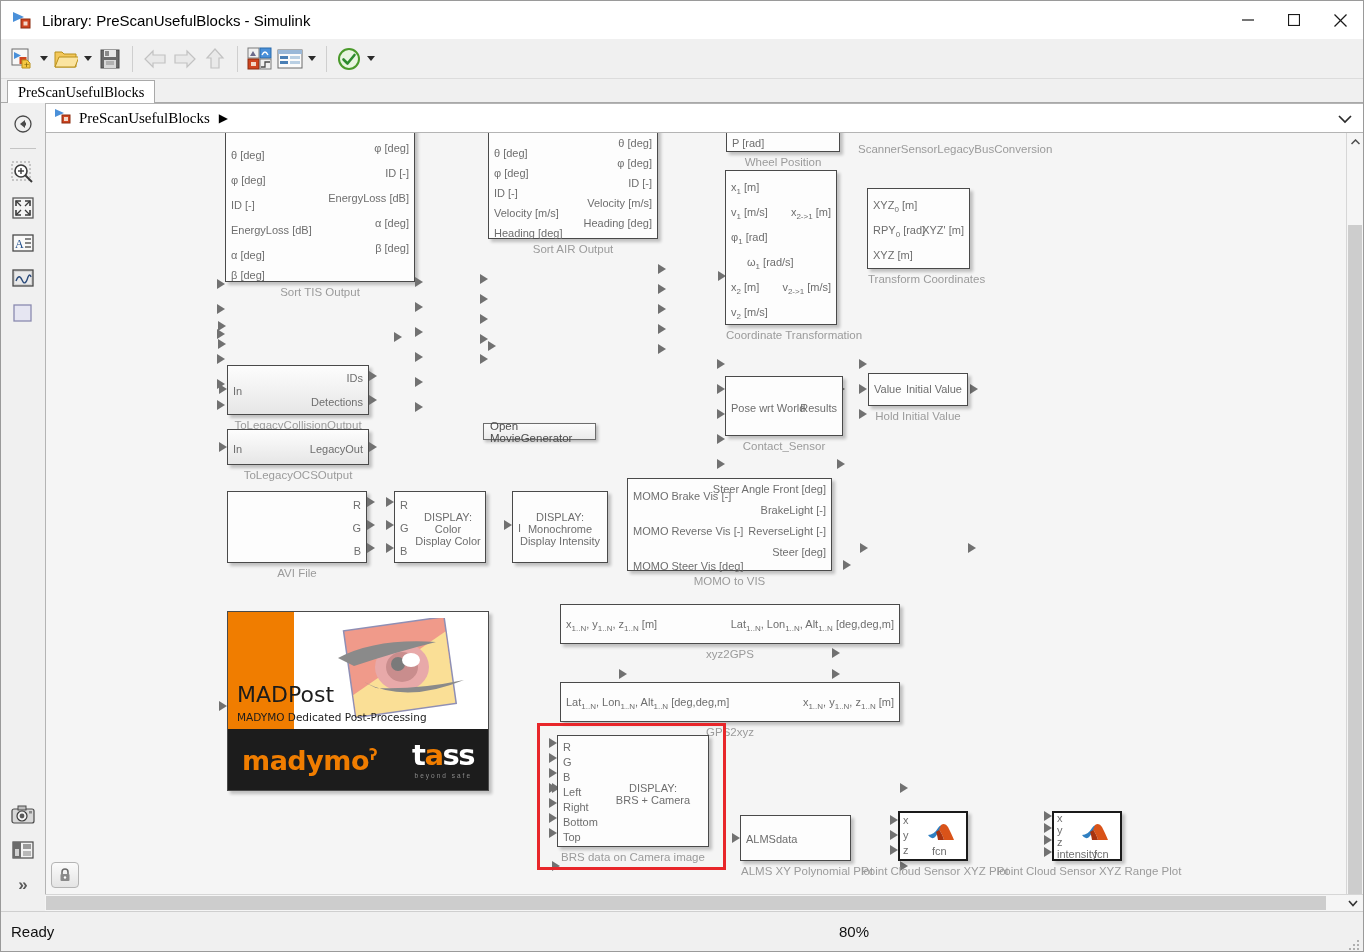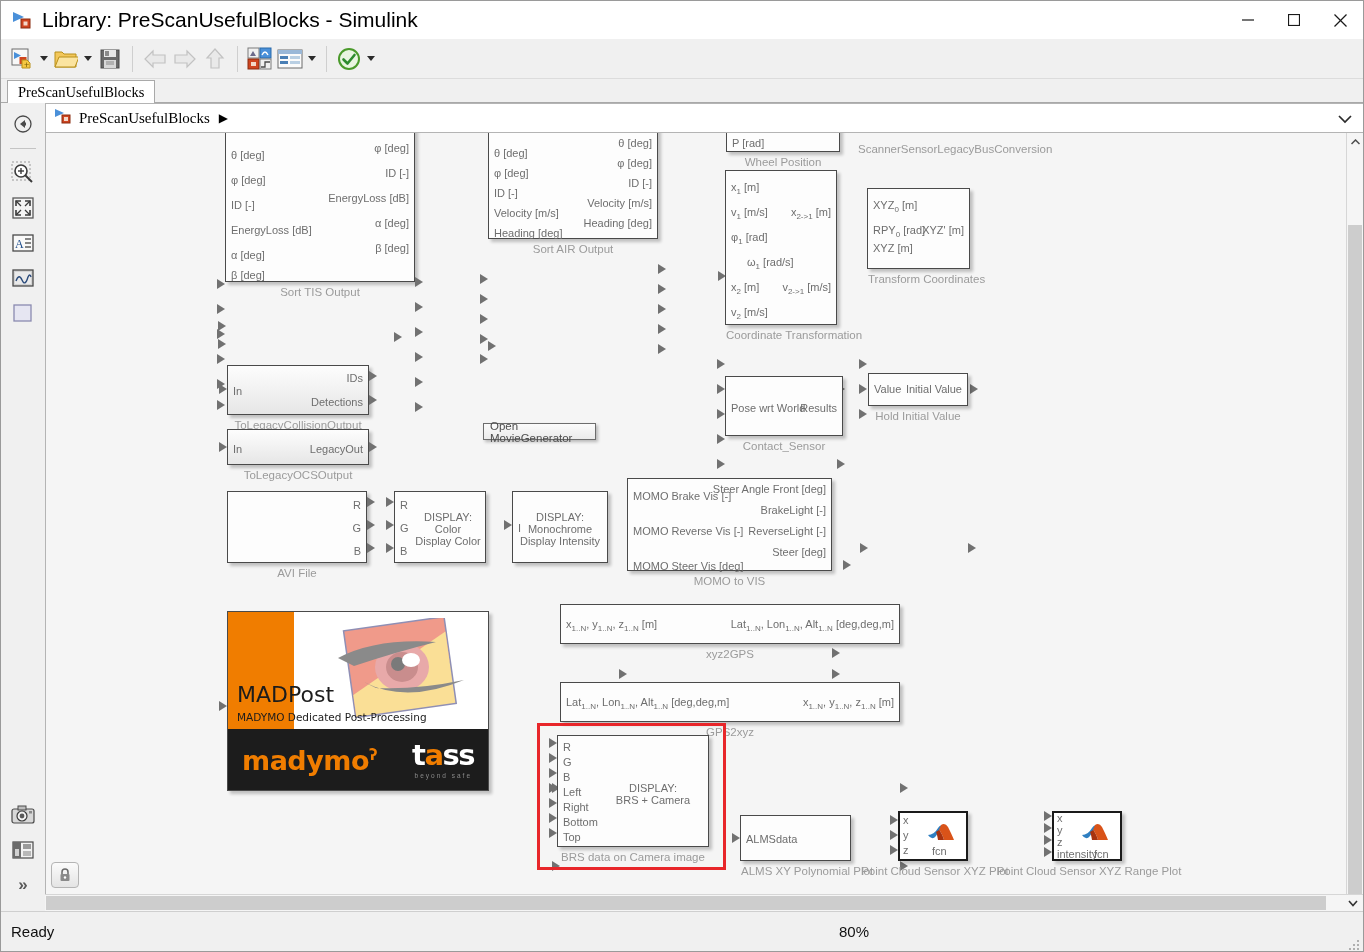--- a/index.html
+++ b/index.html
@@ -17,21 +17,21 @@
   }
 
   
   .titlebar {
     height: 38px; background: #ffffff;
     display: flex; align-items: center;
     flex: 0 0 auto; position: relative;
   }
   .titlebar .app-icon { margin-left: 10px; width: 22px; height: 20px; position: relative; }
   .title-text {
-    font-size: 21px; color: #000; margin-left: 9px;
+    font-size: 15px; color: #000; margin-left: 9px;
     font-family: "Liberation Sans", sans-serif;
   }
   .winbtns { position: absolute; right: 0; top: 0; height: 38px; display: flex; }
   .winbtn {
     width: 46px; height: 38px; display: flex; align-items: center; justify-content: center;
     font-size: 15px; color: #1a1a1a; background: #fff;
   }
 
   
   .menubar {
@@ -504,21 +504,21 @@
           <span class="pin" style="left:671px; top:276px;"></span>
           <span class="pin" style="left:671px; top:301px;"></span>
           <span class="pin" style="left:671px; top:326px;"></span>
           <span class="pin" style="left:671px; top:351px;"></span>
           <span class="pin" style="left:791px; top:251px;"></span>
           <span class="pin" style="left:791px; top:326px;"></span>
 
           <div class="blk" style="left:821px; top:55px; width:103px; height:81px;">
             <span class="plabel" style="left:5px; top:11px;">XYZ<sub>0</sub> [m]</span>
             <span class="plabel" style="left:5px; top:36px;">RPY<sub>0</sub> [rad]</span>
-            <span class="plabel" style="left:5px; top:54px;">XYZ [m]</span>
+            <span class="plabel" style="left:5px; top:61px;">XYZ [m]</span>
             <span class="plabel r" style="right:5px; top:36px;">XYZ' [m]</span>
             <span class="blk-label" style="top:84px;">Transform Coordinates</span>
           </div>
           <span class="pin" style="left:813px; top:226px;"></span>
           <span class="pin" style="left:813px; top:251px;"></span>
           <span class="pin" style="left:813px; top:276px;"></span>
           <span class="pin" style="left:924px; top:251px;"></span>
 
           <div class="blk" style="left:679px; top:243px; width:118px; height:60px;">
             <span class="plabel" style="left:5px; top:26px;">Pose wrt World</span>

